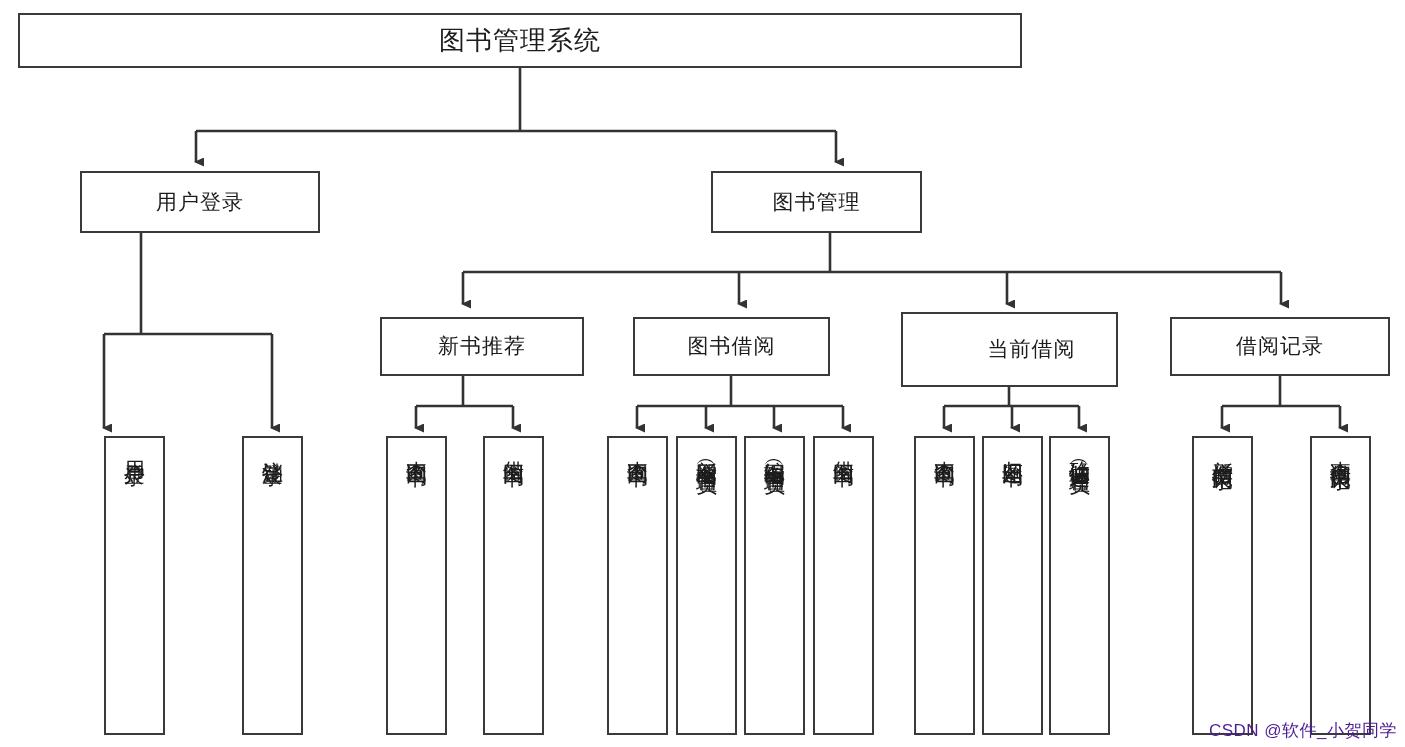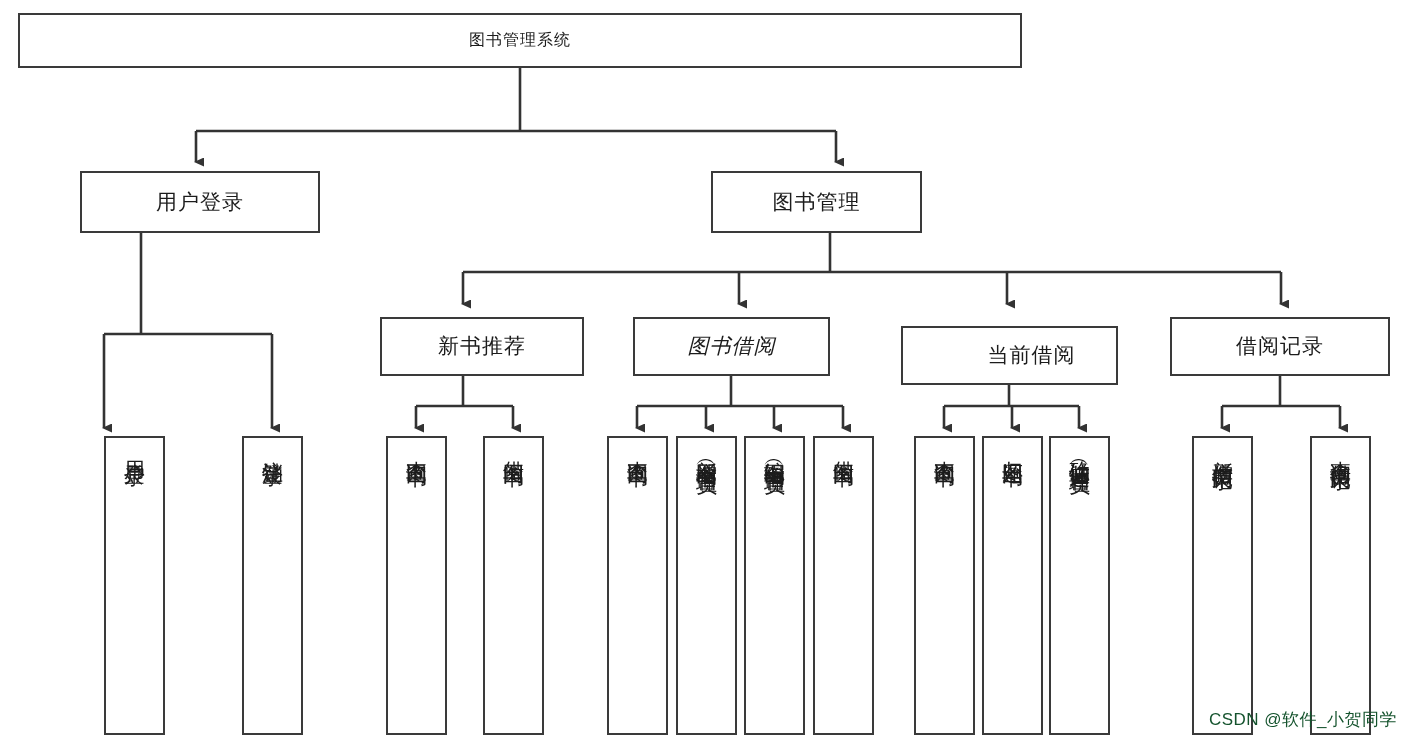--- a/index.html
+++ b/index.html
@@ -38,41 +38,41 @@
   .node .label {
     display: block;
     text-align: center;
     line-height: 1.18;
     letter-spacing: 1px;
   }
   .node.horiz .label {
     font-size: 21px;
   }
   .node.root .label {
-    font-size: 16px;
+    font-size: 26px;
   }
   .node.vert {
     align-items: flex-start;
     justify-content: center;
     padding-top: 6px;
   }
   .node.vert .label {
     writing-mode: vertical-rl;
     text-orientation: upright;
     font-size: 21px;
     line-height: 1.05;
     letter-spacing: 2px;
     white-space: nowrap;
   }
   #watermark {
     position: absolute;
     right: 8px;
-    bottom: 16px;
+    bottom: 5px;
     font-size: 17px;
-    color: #14532d;
+    color: #4c1d95;
     letter-spacing: 0.5px;
     white-space: nowrap;
   }
 </style>
 </head>
 <body>
 
 <div id="canvas">
 
   <svg class="wires" viewBox="0 0 1405 747">
@@ -132,24 +132,24 @@
   <div class="node horiz" style="left:80px; top:171px; width:240px; height:62px;">
     <span class="label">用户登录</span>
   </div>
   <div class="node horiz" style="left:711px; top:171px; width:211px; height:62px;">
     <span class="label">图书管理</span>
   </div>
 
   <div class="node horiz" style="left:361px; top:317px; width:204px; height:59px;margin-left:19px;">
     <span class="label">新书推荐</span>
   </div>
-  <div class="node horiz" style="left:633px; top:317px; width:197px; height:59px;font-style:italic;">
+  <div class="node horiz" style="left:633px; top:317px; width:197px; height:59px;">
     <span class="label">图书借阅</span>
   </div>
-  <div class="node horiz" style="left:901px; top:326px; width:217px; height:59px;padding-left:44px;">
+  <div class="node horiz" style="left:901px; top:312px; width:217px; height:75px;padding-left:44px;">
     <span class="label">当前借阅</span>
   </div>
   <div class="node horiz" style="left:1170px; top:317px; width:220px; height:59px;justify-content:center;">
     <span class="label">借阅记录</span>
   </div>
 
   <div class="node vert" style="left:104px; top:436px; width:61px; height:299px;">
     <span class="label">用户登录</span>
   </div>
   <div class="node vert" style="left:242px; top:436px; width:61px; height:299px;">

